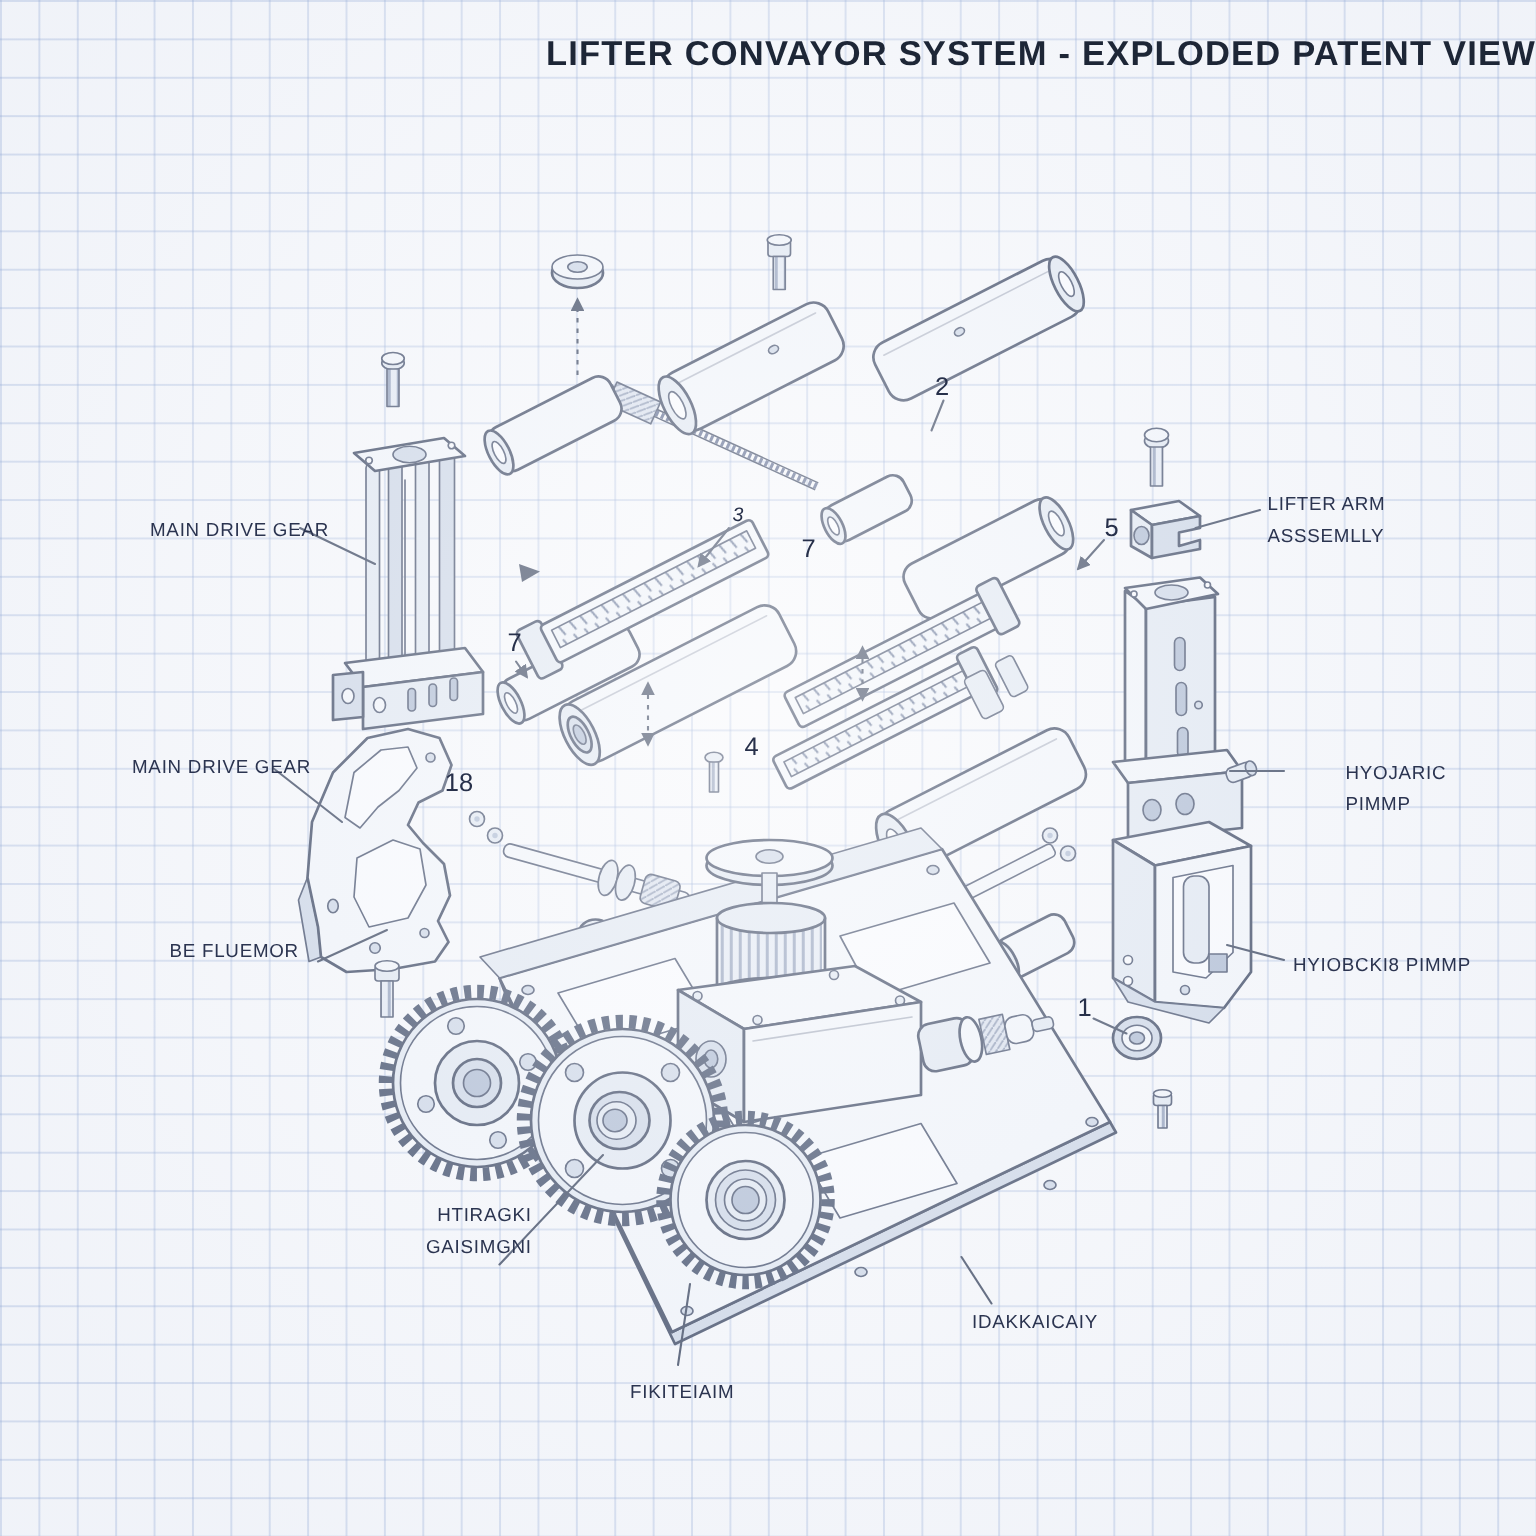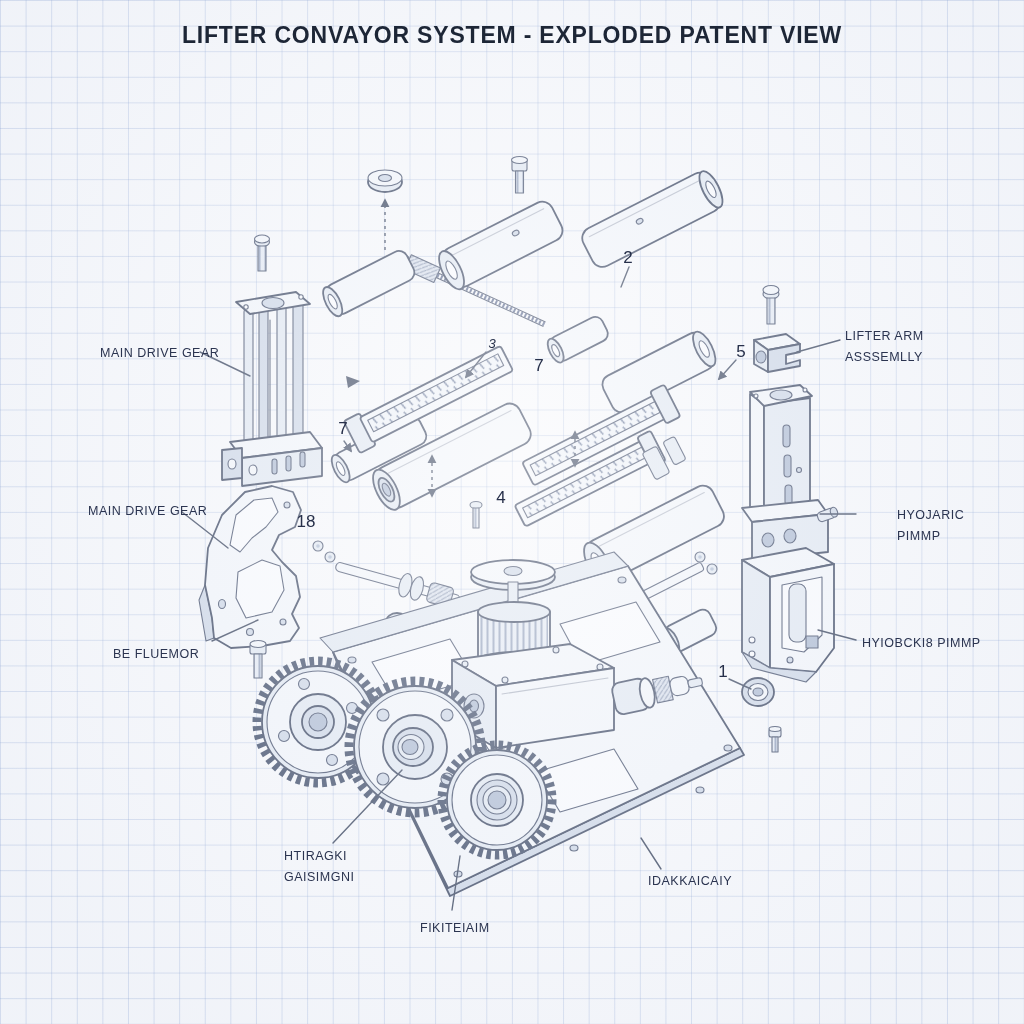--- a/index.html
+++ b/index.html
@@ -5,21 +5,21 @@
   html,body{margin:0;padding:0;}
   body{width:1024px;height:1024px;overflow:hidden;position:relative;
        font-family:"Liberation Sans", sans-serif;}
   .paper{position:absolute;inset:0;background-color:#f7f8fb;
     background-image:
       linear-gradient(to right, rgba(132,158,208,0.32) 1.2px, transparent 1.2px),
       linear-gradient(to bottom, rgba(132,158,208,0.32) 1.2px, transparent 1.2px);
     background-size:25.6px 25.6px;}
   .vign{position:absolute;inset:0;background:radial-gradient(ellipse at 50% 45%, rgba(255,255,255,0.5), rgba(210,220,238,0.18) 85%);pointer-events:none;}
   svg{position:absolute;left:0;top:0;}
-  .title{position:absolute;left:0;top:22px;width:100%;text-align:center;
+  .title{position:absolute;left:0;top:22px;width:100%;text-align:right;
     font-size:23px;font-weight:700;letter-spacing:0.8px;color:#1d2636;}
   .lbl{position:absolute;font-size:12.5px;font-weight:500;letter-spacing:0.5px;
     color:#2b3450;line-height:1.7;white-space:nowrap;}
   .num{position:absolute;font-size:17px;font-weight:500;color:#27304a;
     transform:translate(-50%,-50%);}
   .num.small{font-size:13px;font-style:italic;}
   
   .o{stroke:#303c58;stroke-width:1.8;stroke-linejoin:round;stroke-linecap:round;}
   .o1{stroke:#3a4663;stroke-width:1.1;stroke-linejoin:round;stroke-linecap:round;}
   .f0{fill:#f2f5fa;} .f1{fill:#e0e7f1;} .f2{fill:#cbd5e5;} .f3{fill:#aab8d0;}
@@ -384,31 +384,31 @@
     <line class="dsh" x1="575" y1="432" x2="575" y2="466" marker-start="url(#ah)" marker-end="url(#ah)"></line>
   </g>
 </svg>
 
 <div class="vign"></div>
 
 <div class="title">LIFTER CONVAYOR SYSTEM - EXPLODED PATENT VIEW</div>
 
 <div class="lbl" style="left:100px;top:343px;">MAIN DRIVE GEAR</div>
 <div class="lbl" style="left:88px;top:501px;">MAIN DRIVE GEAR</div>
-<div class="lbl" style="left:113px;top:644px;">BE FLUEMOR</div>
+<div class="lbl" style="left:113px;top:624px;">BE FLUEMOR</div>
 <div class="lbl" style="left:845px;top:326px;">
   <span>LIFTER ARM</span><br>
   <span>ASSSEMLLY</span>
 </div>
 <div class="lbl" style="left:862px;top:505px;margin-left:35px;">
   <span>HYOJARIC</span><br>
   <span>PIMMP</span>
 </div>
 <div class="lbl" style="left:862px;top:633px;">HYIOBCKI8 PIMMP</div>
-<div class="lbl" style="left:284px;top:846px;">
+<div class="lbl" style="left:284px;top:800px;text-align:right;">
   <span>HTIRAGKI</span><br>
   <span>GAISIMGNI</span>
 </div>
 <div class="lbl" style="left:648px;top:871px;">IDAKKAICAIY</div>
 <div class="lbl" style="left:420px;top:918px;">FIKITEIAIM</div>
 
 <div class="num" style="left:628px;top:258px;">2</div>
 <div class="num small" style="left:492px;top:343px;">3</div>
 <div class="num" style="left:741px;top:352px;">5</div>
 <div class="num" style="left:539px;top:366px;">7</div>

